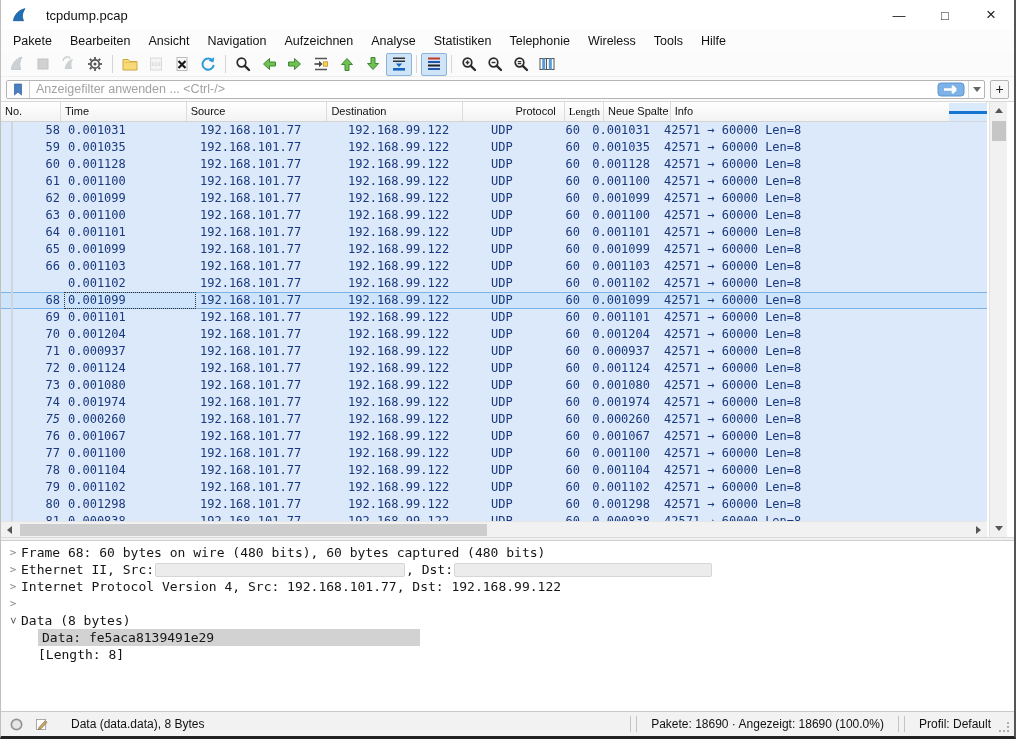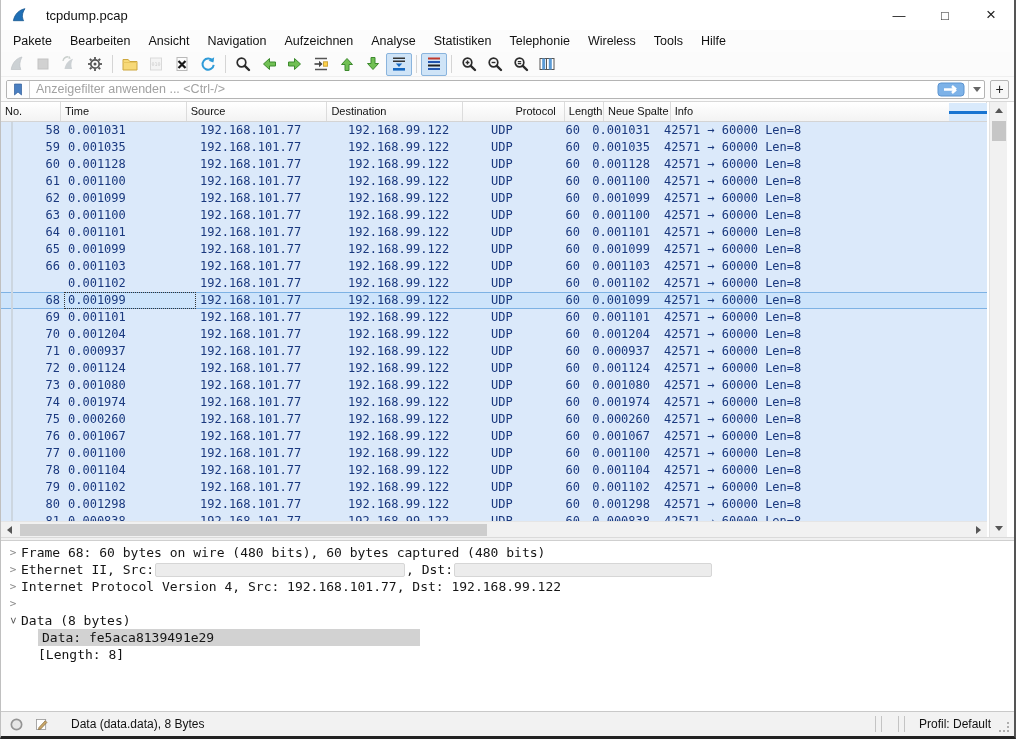--- a/index.html
+++ b/index.html
@@ -312,21 +312,21 @@
     <div class="add-filter-btn">+</div>
   </div>
 
   <div class="plist">
     <div class="phead" id="phead">
         <div class="col" style="width: 63px;">No.</div>
         <div class="col" style="width: 132px;">Time</div>
         <div class="col" style="width: 148px;">Source</div>
         <div class="col" style="width: 143px;">Destination</div>
         <div class="col" style="width: 56px; margin-left: 48px;">Protocol</div>
-        <div class="col" style="width: 41px;">Length</div>
+        <div class="col" style="width: 41px; font-family: Liberation Serif, serif;">Length</div>
         <div class="col" style="width: 70px;">Neue Spalte</div>
         <div class="col" style="width: 333px;">Info</div>
       </div>
     <div class="head-indicator">
         <div class="hline"></div>
       </div>
     <div class="rows-viewport" id="rows">
       <div class="gutter-line"></div>
     <div class="prow">
           <div class="cell al-r" style="width: 63px;">58</div>
@@ -492,21 +492,21 @@
           <div class="cell al-r" style="width: 63px;">74</div>
           <div class="cell al-l" style="width: 132px;">0.001974</div>
           <div class="cell al-l" style="width: 148px;">192.168.101.77</div>
           <div class="cell al-l" style="width: 143px;">192.168.99.122</div>
           <div class="cell al-l" style="width: 56px;">UDP</div>
           <div class="cell al-r" style="width: 41px;">60</div>
           <div class="cell al-r" style="width: 70px;">0.001974</div>
           <div class="cell al-l" style="width: 333px; padding-left: 10px;">42571 → 60000 Len=8</div>
         </div>
         <div class="prow">
-          <div class="cell al-r" style="width: 63px;">75</div>
+          <div class="cell al-r" style="width: 63px; font-style: italic;">75</div>
           <div class="cell al-l" style="width: 132px;">0.000260</div>
           <div class="cell al-l" style="width: 148px;">192.168.101.77</div>
           <div class="cell al-l" style="width: 143px;">192.168.99.122</div>
           <div class="cell al-l" style="width: 56px;">UDP</div>
           <div class="cell al-r" style="width: 41px;">60</div>
           <div class="cell al-r" style="width: 70px;">0.000260</div>
           <div class="cell al-l" style="width: 333px; padding-left: 10px;">42571 → 60000 Len=8</div>
         </div>
         <div class="prow">
           <div class="cell al-r" style="width: 63px;">76</div>
@@ -647,20 +647,21 @@
           <rect x="3" y="3" width="11" height="12" fill="#fff" stroke="#9a9a9a"></rect>
           <path d="M6 12.5 L13.5 4.5 L15.5 6.5 L8 14.5 L5.3 15 Z" fill="#caa86a" stroke="#7d6234" stroke-width="0.8"></path>
         </svg>
     </span>
     <span class="sb-text-left">Data (data.data), 8 Bytes</span>
     <div class="sb-right">
       <span class="sb-seppair">
           <span class="sb-sep"></span>
           <span class="sb-sep"></span>
         </span>
+      <span class="sb-seg">Pakete: 18690 · Angezeigt: 18690 (100.0%)</span>
       <span class="sb-seppair">
           <span class="sb-sep"></span>
           <span class="sb-sep"></span>
         </span>
       <span class="sb-seg">Profil: Default</span>
       <span class="grip">
           <i style="left:8px;top:8px;"></i>
           <i style="left:4px;top:8px;"></i>
           <i style="left:8px;top:4px;"></i>
           <i style="left:0;top:8px;"></i>

